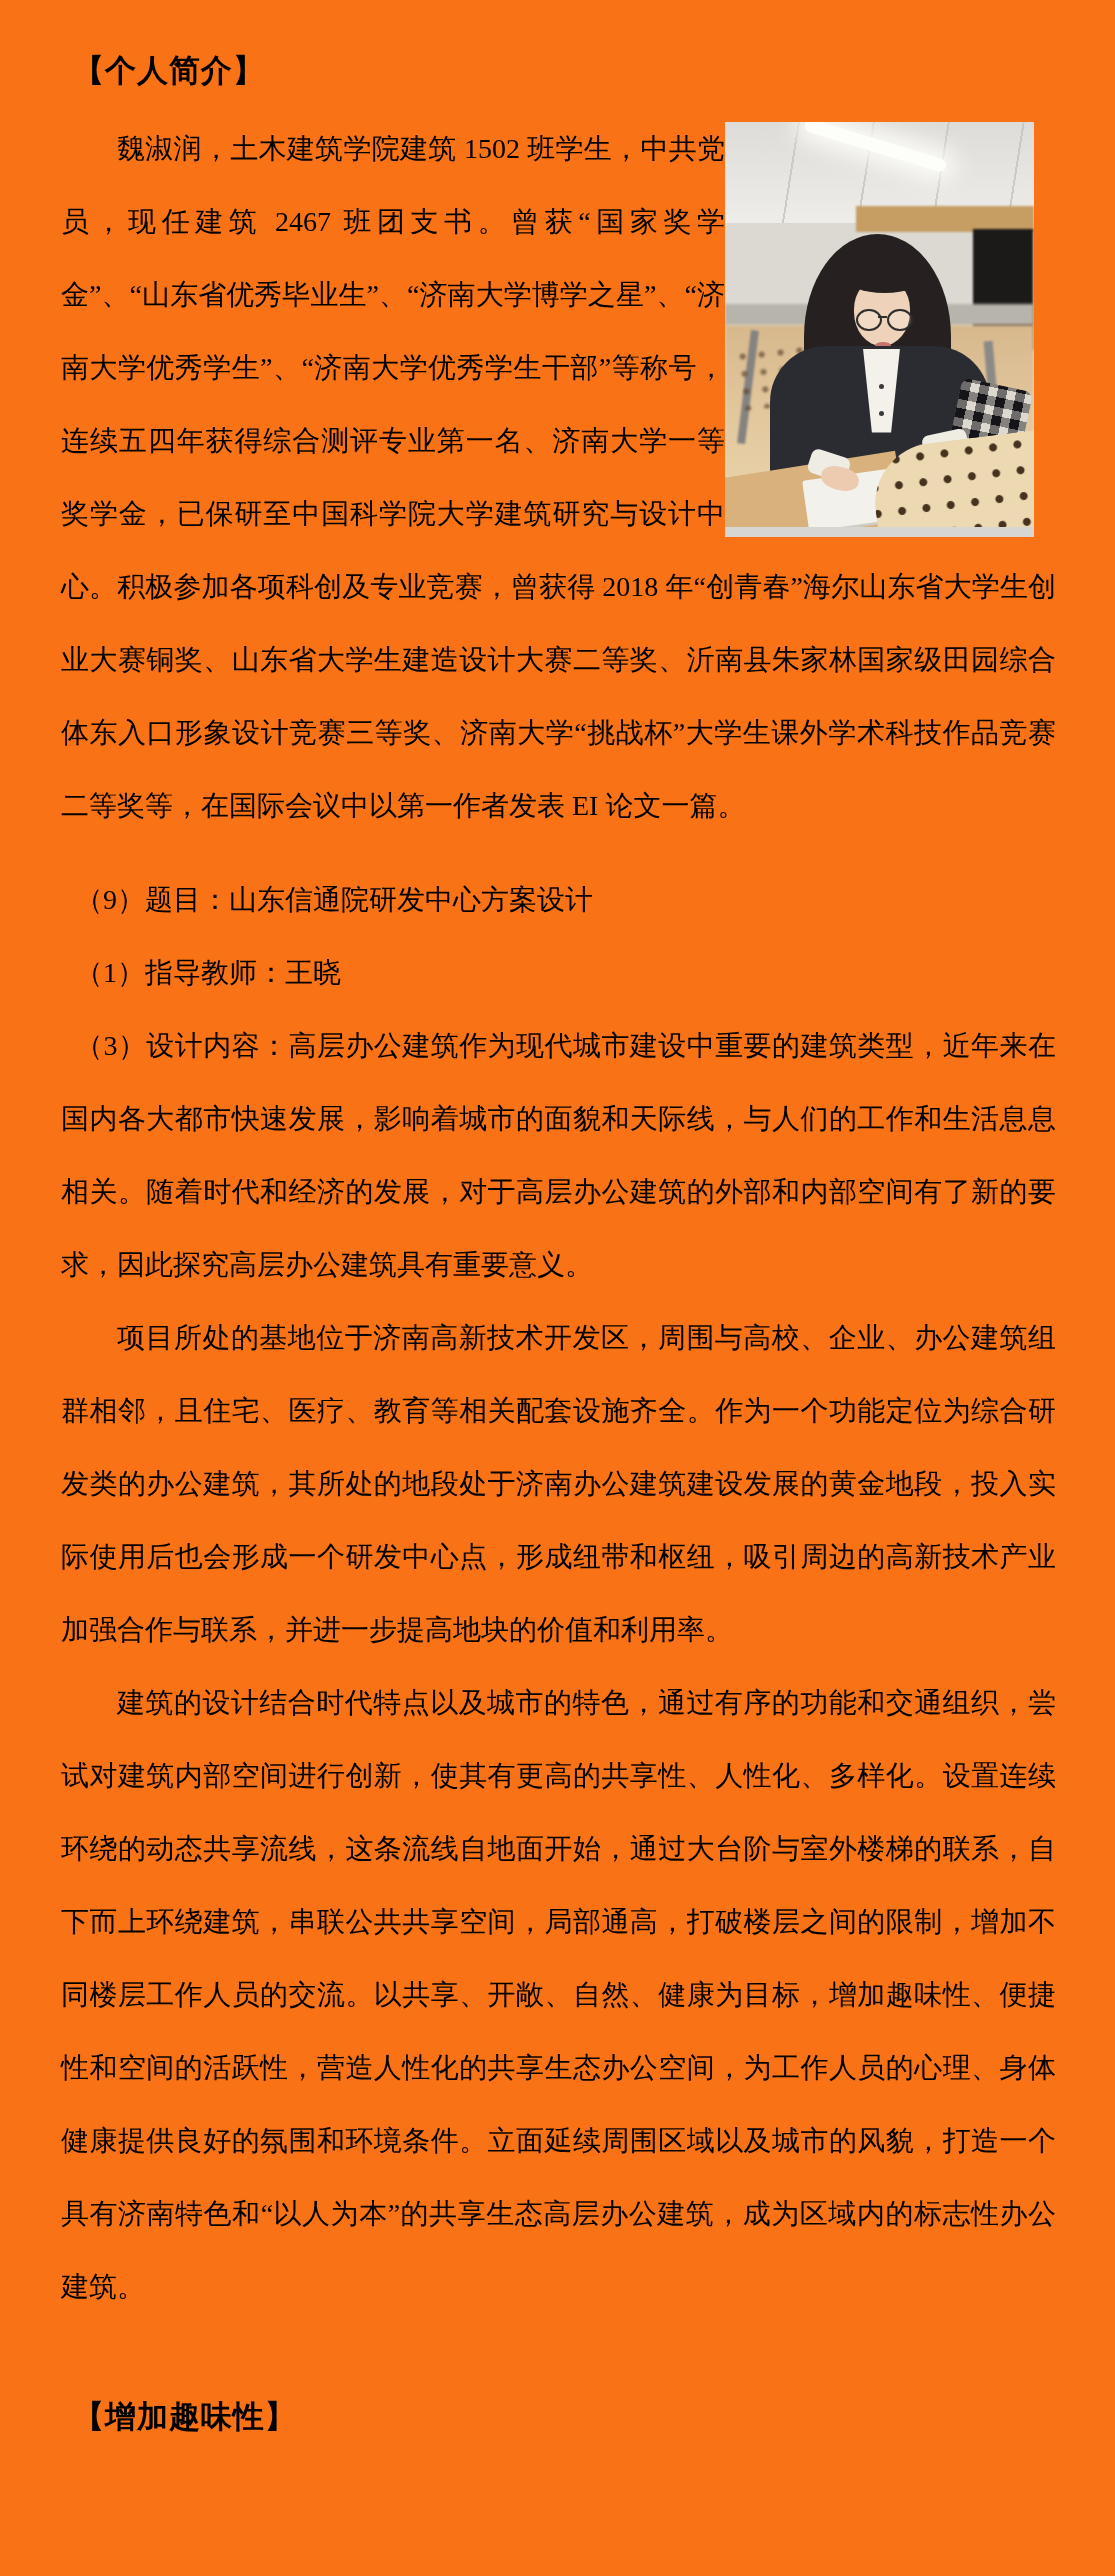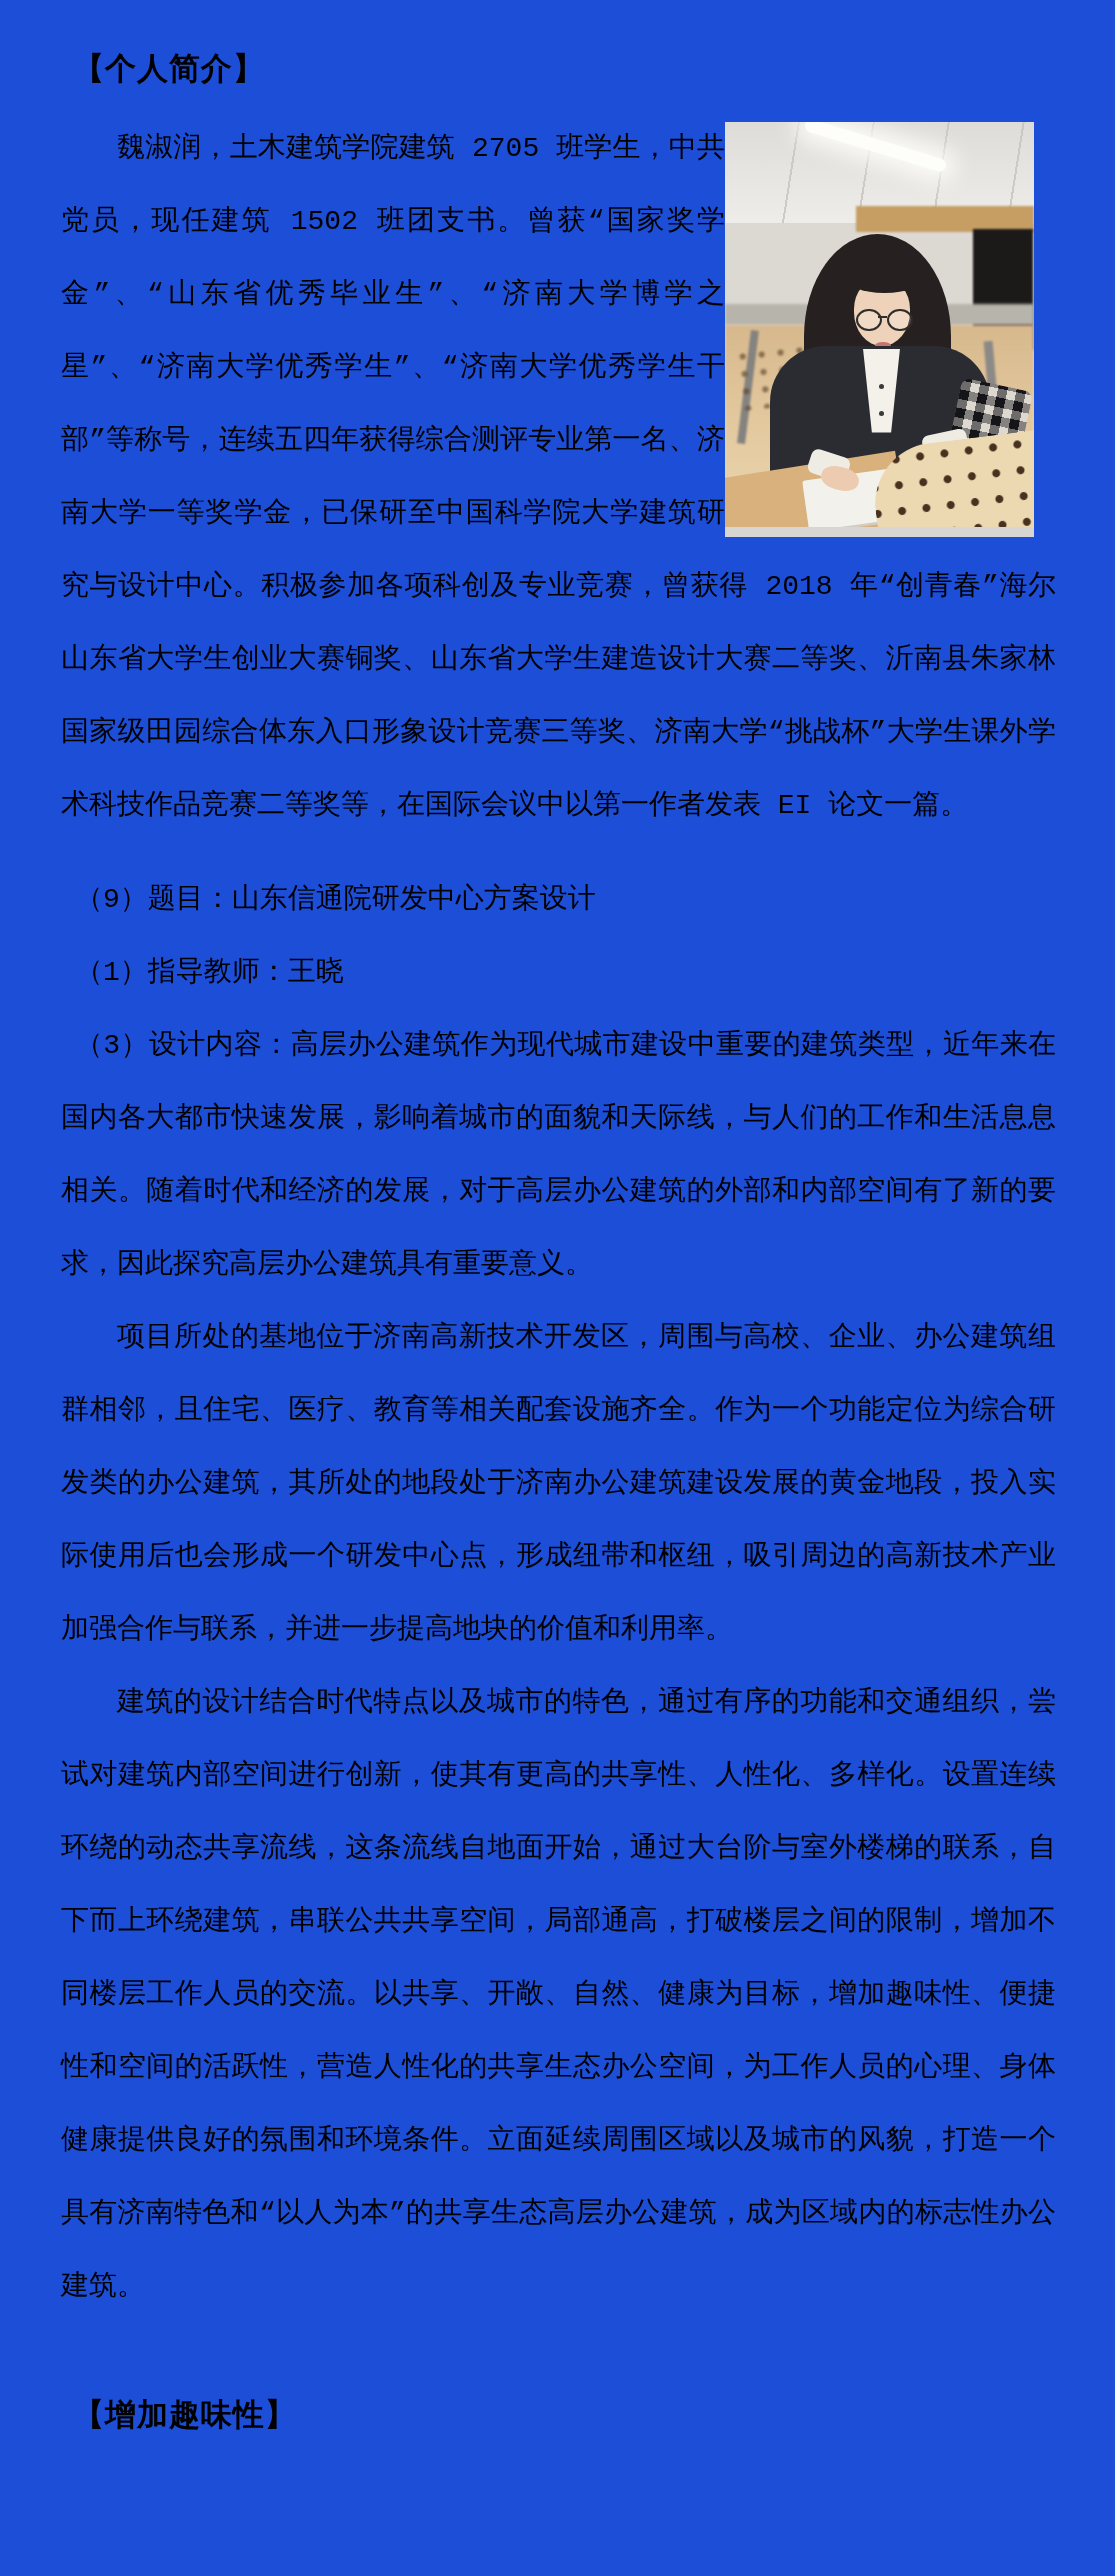--- a/index.html
+++ b/index.html
@@ -1,22 +1,22 @@
 <!DOCTYPE html>
 <html style="font-size:14px"><head>
 <meta charset="utf-8">
 <style>
   html, body { margin: 0; padding: 0; background: #ffffff; }
   .page {
     position: relative;
     width: 1116px;
     height: 2576px;
-    background: #1d4ed8;
+    background: #f97316;
     color: #000000;
-    font-family: Liberation Mono, monospace;
+    font-family: Liberation Serif, serif;
     overflow: hidden;
   }
   .content { position: absolute; left: 61px; top: 0; width: 995px; }
 
   .sec-heading {
     font-size: 31px;
     line-height: 37px;
     font-weight: 700;
     margin: 0 0 0 12.2px;
     letter-spacing: 0.9px;
@@ -154,21 +154,21 @@
           <div class="ph ph-desk-left"></div>
           <div class="ph ph-book"></div>
           <div class="ph ph-cuff-left"></div>
           <div class="ph ph-hand-left"></div>
           <div class="ph ph-cuff-right"></div>
           <div class="ph ph-hand-right"></div>
           <div class="ph ph-chairback-right"></div>
           <div class="ph ph-floor"></div>
         </div>
       </div>
-      <span class="indent2-wrap" style="display:block; text-indent:56px;">魏淑润，土木建筑学院建筑 2705 班学生，中共党员，现任建筑 1502 班团支书。曾获“国家奖学金”、“山东省优秀毕业生”、“济南大学博学之星”、“济南大学优秀学生”、“济南大学优秀学生干部”等称号，连续五四年获得综合测评专业第一名、济南大学一等奖学金，已保研至中国科学院大学建筑研究与设计中心。积极参加各项科创及专业竞赛，曾获得 2018 年“创青春”海尔山东省大学生创业大赛铜奖、山东省大学生建造设计大赛二等奖、沂南县朱家林国家级田园综合体东入口形象设计竞赛三等奖、济南大学“挑战杯”大学生课外学术科技作品竞赛二等奖等，在国际会议中以第一作者发表 EI 论文一篇。</span>
+      <span class="indent2-wrap" style="display:block; text-indent:56px;">魏淑润，土木建筑学院建筑 1502 班学生，中共党员，现任建筑 2467 班团支书。曾获“国家奖学金”、“山东省优秀毕业生”、“济南大学博学之星”、“济南大学优秀学生”、“济南大学优秀学生干部”等称号，连续五四年获得综合测评专业第一名、济南大学一等奖学金，已保研至中国科学院大学建筑研究与设计中心。积极参加各项科创及专业竞赛，曾获得 2018 年“创青春”海尔山东省大学生创业大赛铜奖、山东省大学生建造设计大赛二等奖、沂南县朱家林国家级田园综合体东入口形象设计竞赛三等奖、济南大学“挑战杯”大学生课外学术科技作品竞赛二等奖等，在国际会议中以第一作者发表 EI 论文一篇。</span>
     </div>
 
 
     <div class="items">
       <p class="body-text indent-itm item">（9）题目：山东信通院研发中心方案设计</p>
       <p class="body-text indent-itm item">（1）指导教师：王晓</p>
       <p class="body-text indent-itm item-3">（3）设计内容：高层办公建筑作为现代城市建设中重要的建筑类型，近年来在国内各大都市快速发展，影响着城市的面貌和天际线，与人们的工作和生活息息相关。随着时代和经济的发展，对于高层办公建筑的外部和内部空间有了新的要求，因此探究高层办公建筑具有重要意义。</p>
     </div>
 
     <p class="body-text indent2 para-site">项目所处的基地位于济南高新技术开发区，周围与高校、企业、办公建筑组群相邻，且住宅、医疗、教育等相关配套设施齐全。作为一个功能定位为综合研发类的办公建筑，其所处的地段处于济南办公建筑建设发展的黄金地段，投入实际使用后也会形成一个研发中心点，形成纽带和枢纽，吸引周边的高新技术产业加强合作与联系，并进一步提高地块的价值和利用率。</p>

